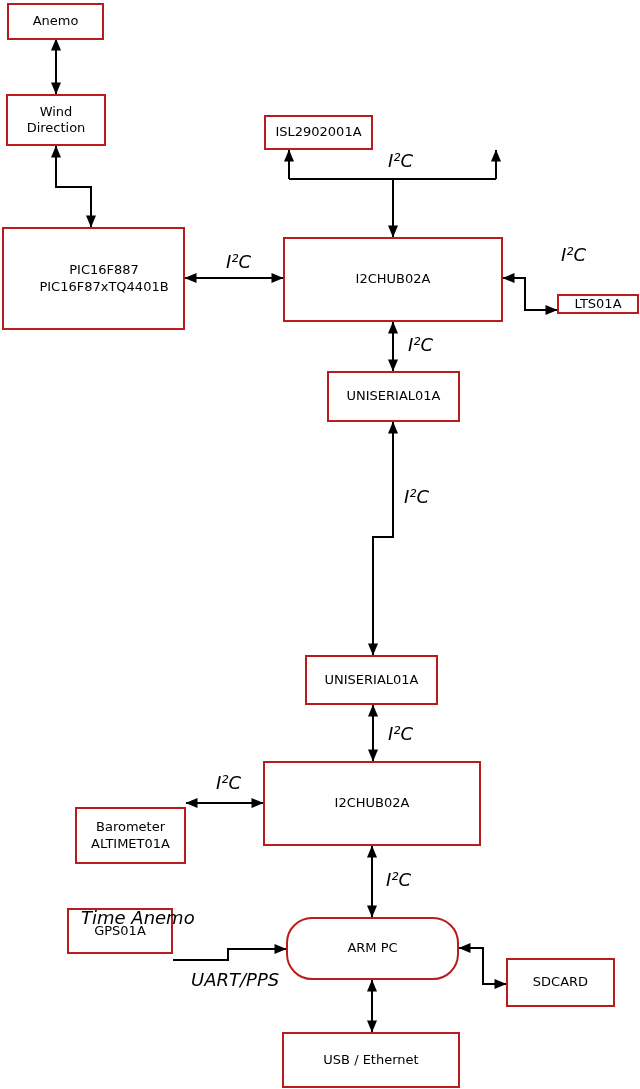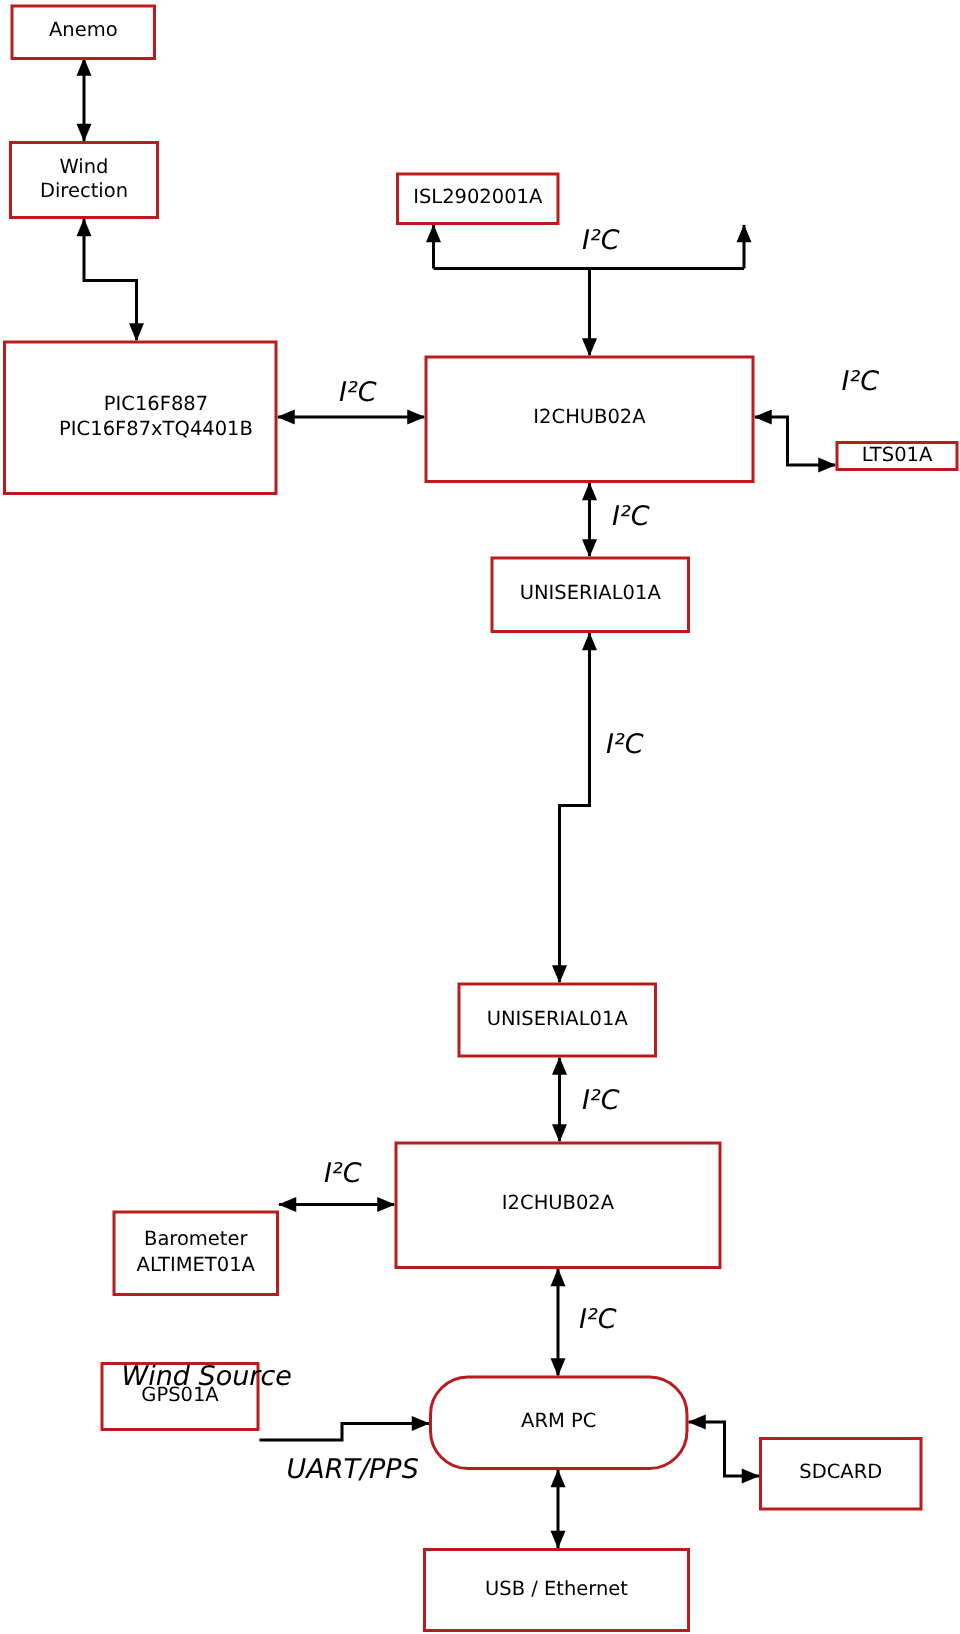--- a/index.html
+++ b/index.html
@@ -108,16 +108,16 @@
   <div class="node" style="left:506px; top:958px;  width:109px; height:49px;">SDCARD</div>
 
   <span class="wire-label" style="left:388px; top:152px;">I²C</span>
   <span class="wire-label" style="left:226px; top:253px;">I²C</span>
   <span class="wire-label" style="left:561px; top:246px;">I²C</span>
   <span class="wire-label" style="left:408px; top:336px;">I²C</span>
   <span class="wire-label" style="left:404px; top:488px;">I²C</span>
   <span class="wire-label" style="left:388px; top:725px;">I²C</span>
   <span class="wire-label" style="left:216px; top:774px;">I²C</span>
   <span class="wire-label" style="left:386px; top:871px;">I²C</span>
-  <span class="wire-label" style="left:81px;  top:909px;">Wind Source</span>
+  <span class="wire-label" style="left:81px;  top:909px;">Time Anemo</span>
   <span class="wire-label" style="left:191px; top:971px;">UART/PPS</span>
 
 </div>
 
 </body></html>

